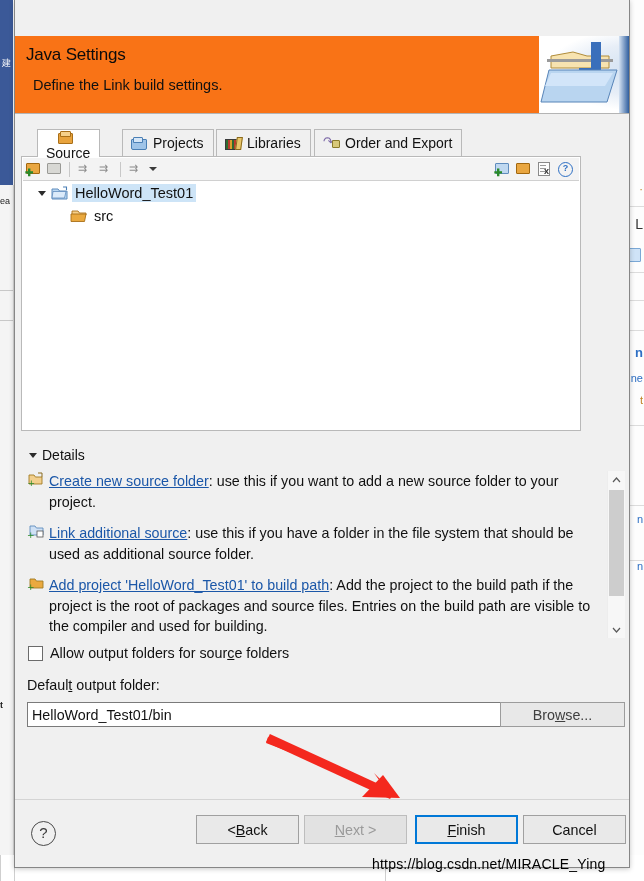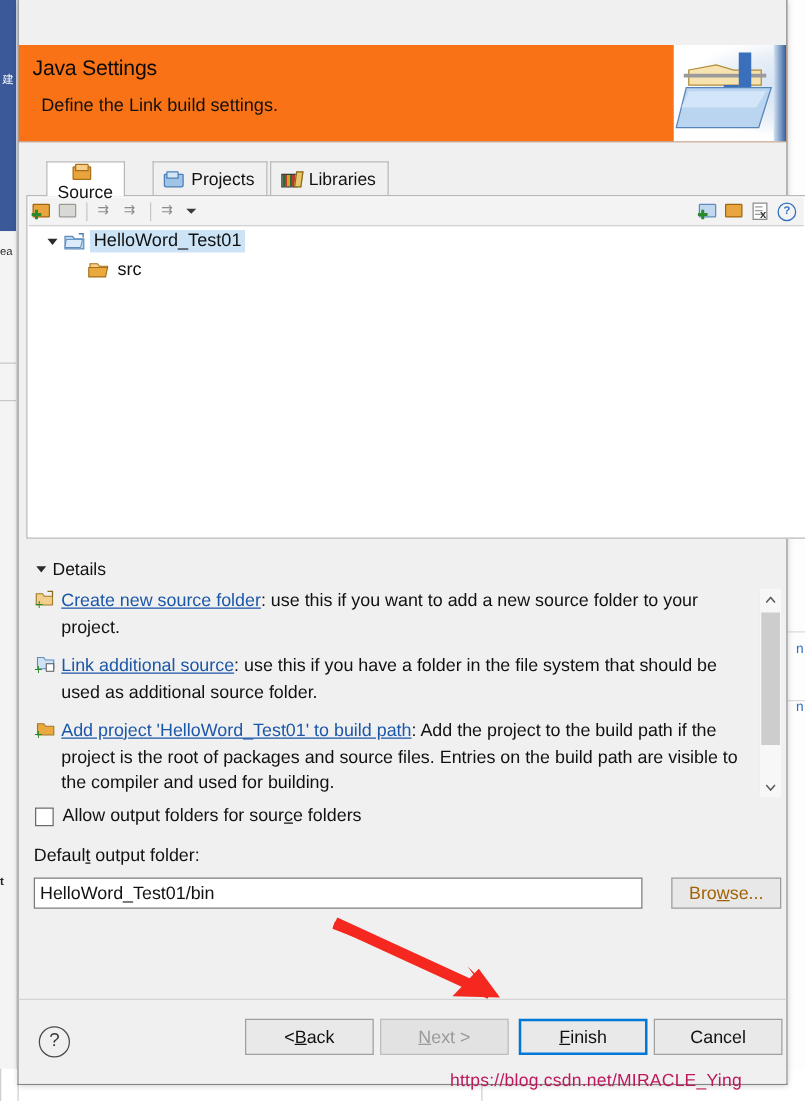--- a/index.html
+++ b/index.html
@@ -207,21 +207,21 @@
   .ico-order::before {
     content:"↷"; position:absolute; left:0px; top:-2px; font-size:13px; color:#7d6aa8;
   }
   .ico-order::after {
     content:""; position:absolute; left:9px; top:4px; width:6px; height:6px;
     background:#d8c87a; border:1px solid #8a7a2a; border-radius:1px;
   }
 
   
   .tabpanel {
-    position: absolute; left: 6px; top: 42px; width: 624px; height: 275px;
+    position: absolute; left: 6px; top: 42px; width: 560px; height: 275px;
     background: #ffffff; border: 1px solid #b9b9b9; box-sizing: border-box;
   }
   .tree-toolbar {
     position: absolute; left: 1px; top: 1px; right: 1px; height: 22px;
     background: #f3f3f3; border-bottom: 1px solid #d0d0d0;
     display: flex; align-items: center;
   }
   .tb-btn {
     width: 21px; height: 20px; position: relative; margin: 0 0px; cursor: default; flex: none;
   }
@@ -353,23 +353,23 @@
     position: absolute; left: 12px; top: 588px; width: 598px; height: 25px;
   }
   .outfield {
     position: absolute; left: 0; top: 0; width: 487px; height: 25px;
     background: #ffffff; border: 1px solid #7a7a7a; box-sizing: border-box;
     font-size: 14.3px; color: #111; padding: 0 4px; line-height: 23px;
     font-family: "Liberation Sans", sans-serif;
     outline: none;
   }
   .browsebtn {
-    position: absolute; right: 0; top: 0; width: 88px; height: 25px;
+    position: absolute; right: 0; top: 0; width: 125px; height: 25px;
     background: #e8e8e8; border: 1px solid #9c9c9c; box-sizing: border-box;
-    font-size: 14.3px; color: #a16207;
+    font-size: 14.3px; color: #404040;
     display: flex; align-items: center; justify-content: center;
     cursor: default;
     font-family: "Liberation Sans", sans-serif;
   }
   .browsebtn u { text-decoration: underline; }
 
   
   .footer {
     position: absolute; left: 0; bottom: 0; width: 100%; height: 68px;
     background: #f0f0f0; border-top: 1px solid #d4d4d4;
@@ -400,22 +400,22 @@
   #f-cancel { left: 508px; }
 
   
   .annot-arrow {
     position: absolute; left: 0; top: 0; width: 644px; height: 881px;
     pointer-events: none;
   }
 
   
   .watermark {
-    position: absolute; left: 360px; top: 856px;
-    font-size: 14px; color: #be185d; letter-spacing: 0.2px;
+    position: absolute; left: 372px; top: 856px;
+    font-size: 14px; color: #000000; letter-spacing: 0.2px;
     white-space: nowrap; pointer-events: none;
   }
 </style>
 </head>
 <body>
 
 <div id="root">
 
   <div class="bg-layer">
     <div class="bg-left-rail">
@@ -482,20 +482,24 @@
           <span>Source</span>
         </div>
         <div class="tab" style="left:101px;">
           <span class="tico ico-openfolder"></span>
           <span>Projects</span>
         </div>
         <div class="tab" style="left:195px;text-align:center;">
           <span class="tico ico-libs"></span>
           <span>Libraries</span>
         </div>
+        <div class="tab" style="left:293px;">
+          <span class="tico ico-order"></span>
+          <span>Order and Export</span>
+        </div>
       </div>
 
       <div class="tabpanel">
 
         <div class="tree-toolbar">
           <div class="tb-btn">
             <span class="g-folder"></span>
               <span class="g-plus"></span>
           </div>
           <div class="tb-btn">

